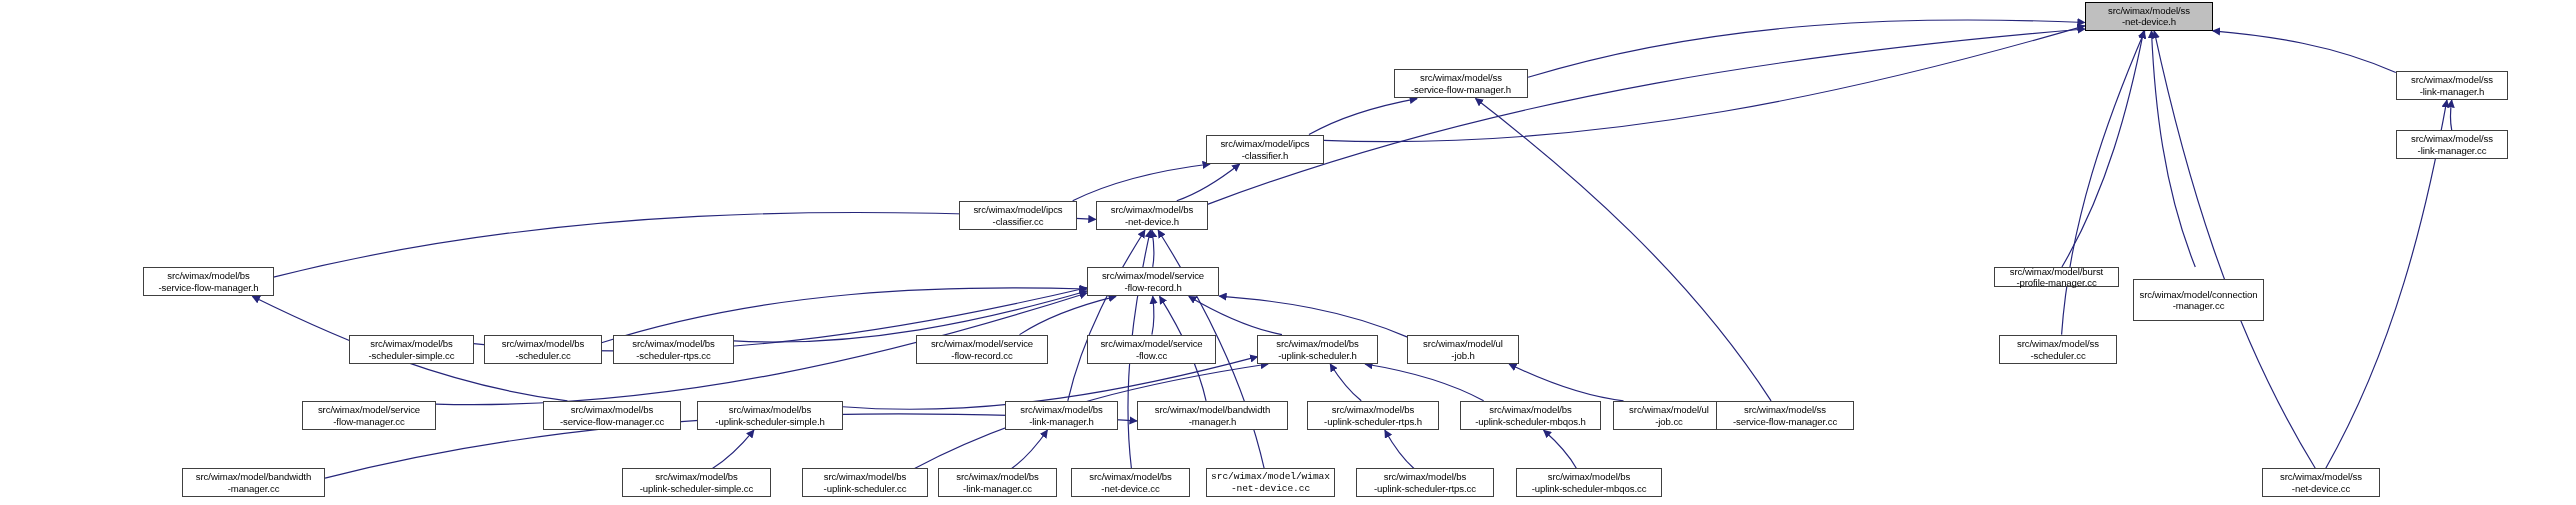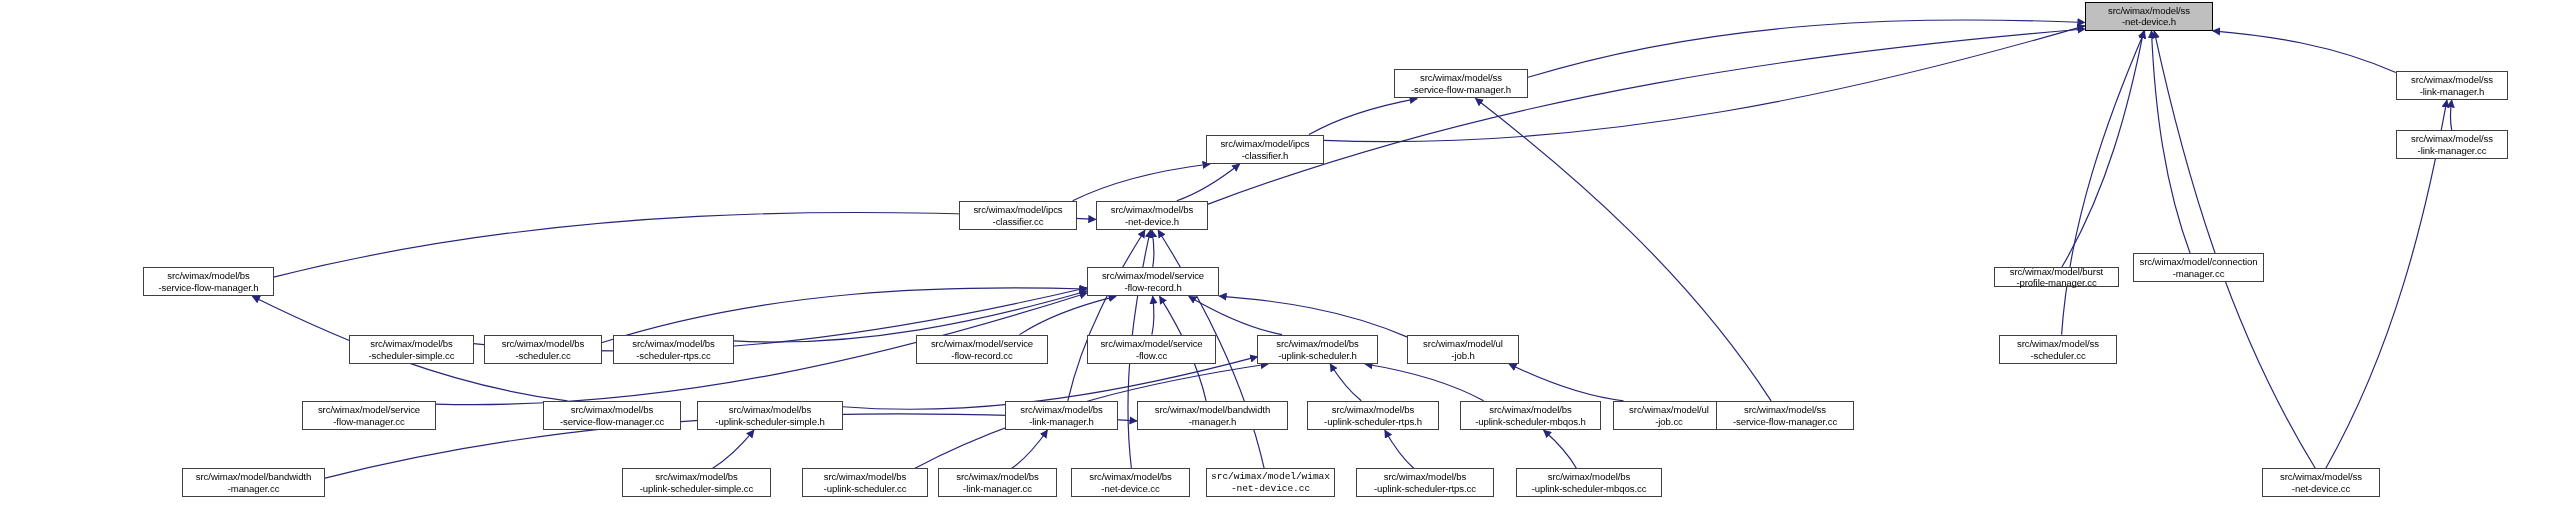--- a/index.html
+++ b/index.html
@@ -119,21 +119,21 @@
       <span class="l2">-service-flow-manager.h</span>
     </div>
     <div class="node" style="left: 1087px; top: 267px; width: 132px; height: 29px;">
       <span class="l1">src/wimax/model/service</span>
       <span class="l2">-flow-record.h</span>
     </div>
     <div class="node" style="left: 1994px; top: 267px; width: 125px; height: 20px;">
       <span class="l1">src/wimax/model/burst</span>
       <span class="l2">-profile-manager.cc</span>
     </div>
-    <div class="node" style="left: 2133px; top: 253px; width: 131px; height: 29px;">
+    <div class="node" style="left: 2133px; top: 279px; width: 131px; height: 42px;">
       <span class="l1">src/wimax/model/connection</span>
       <span class="l2">-manager.cc</span>
     </div>
     <div class="node" style="left: 349px; top: 335px; width: 125px; height: 29px;">
       <span class="l1">src/wimax/model/bs</span>
       <span class="l2">-scheduler-simple.cc</span>
     </div>
     <div class="node" style="left: 484px; top: 335px; width: 118px; height: 29px;">
       <span class="l1">src/wimax/model/bs</span>
       <span class="l2">-scheduler.cc</span>

